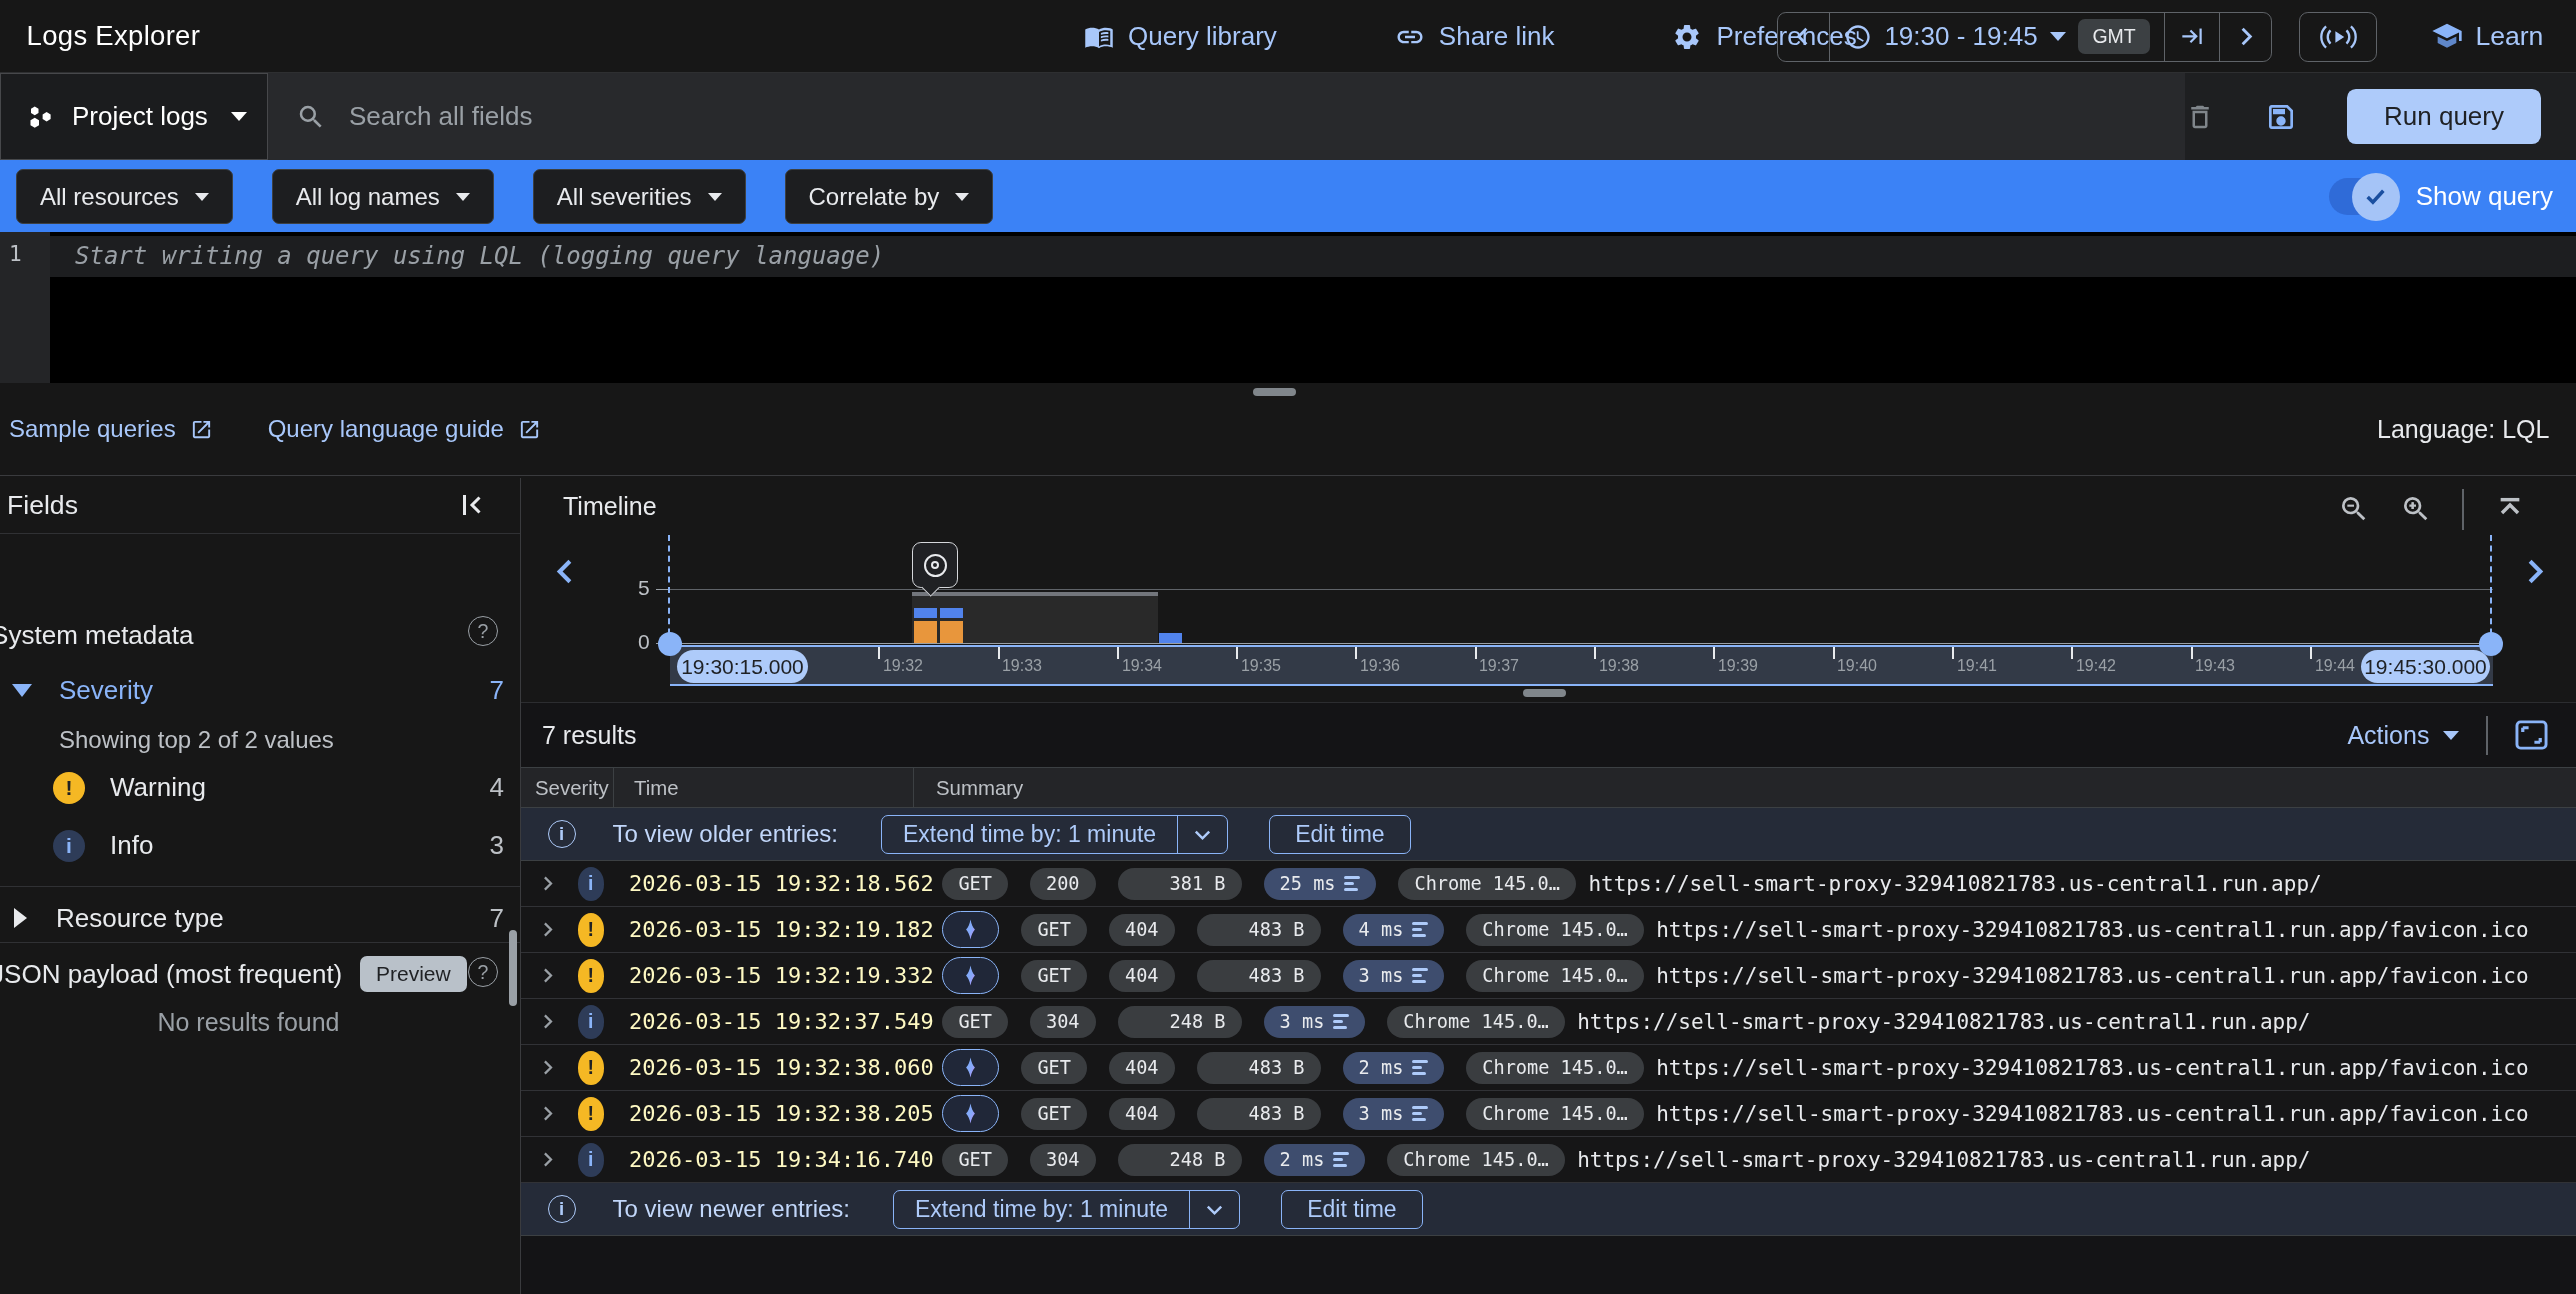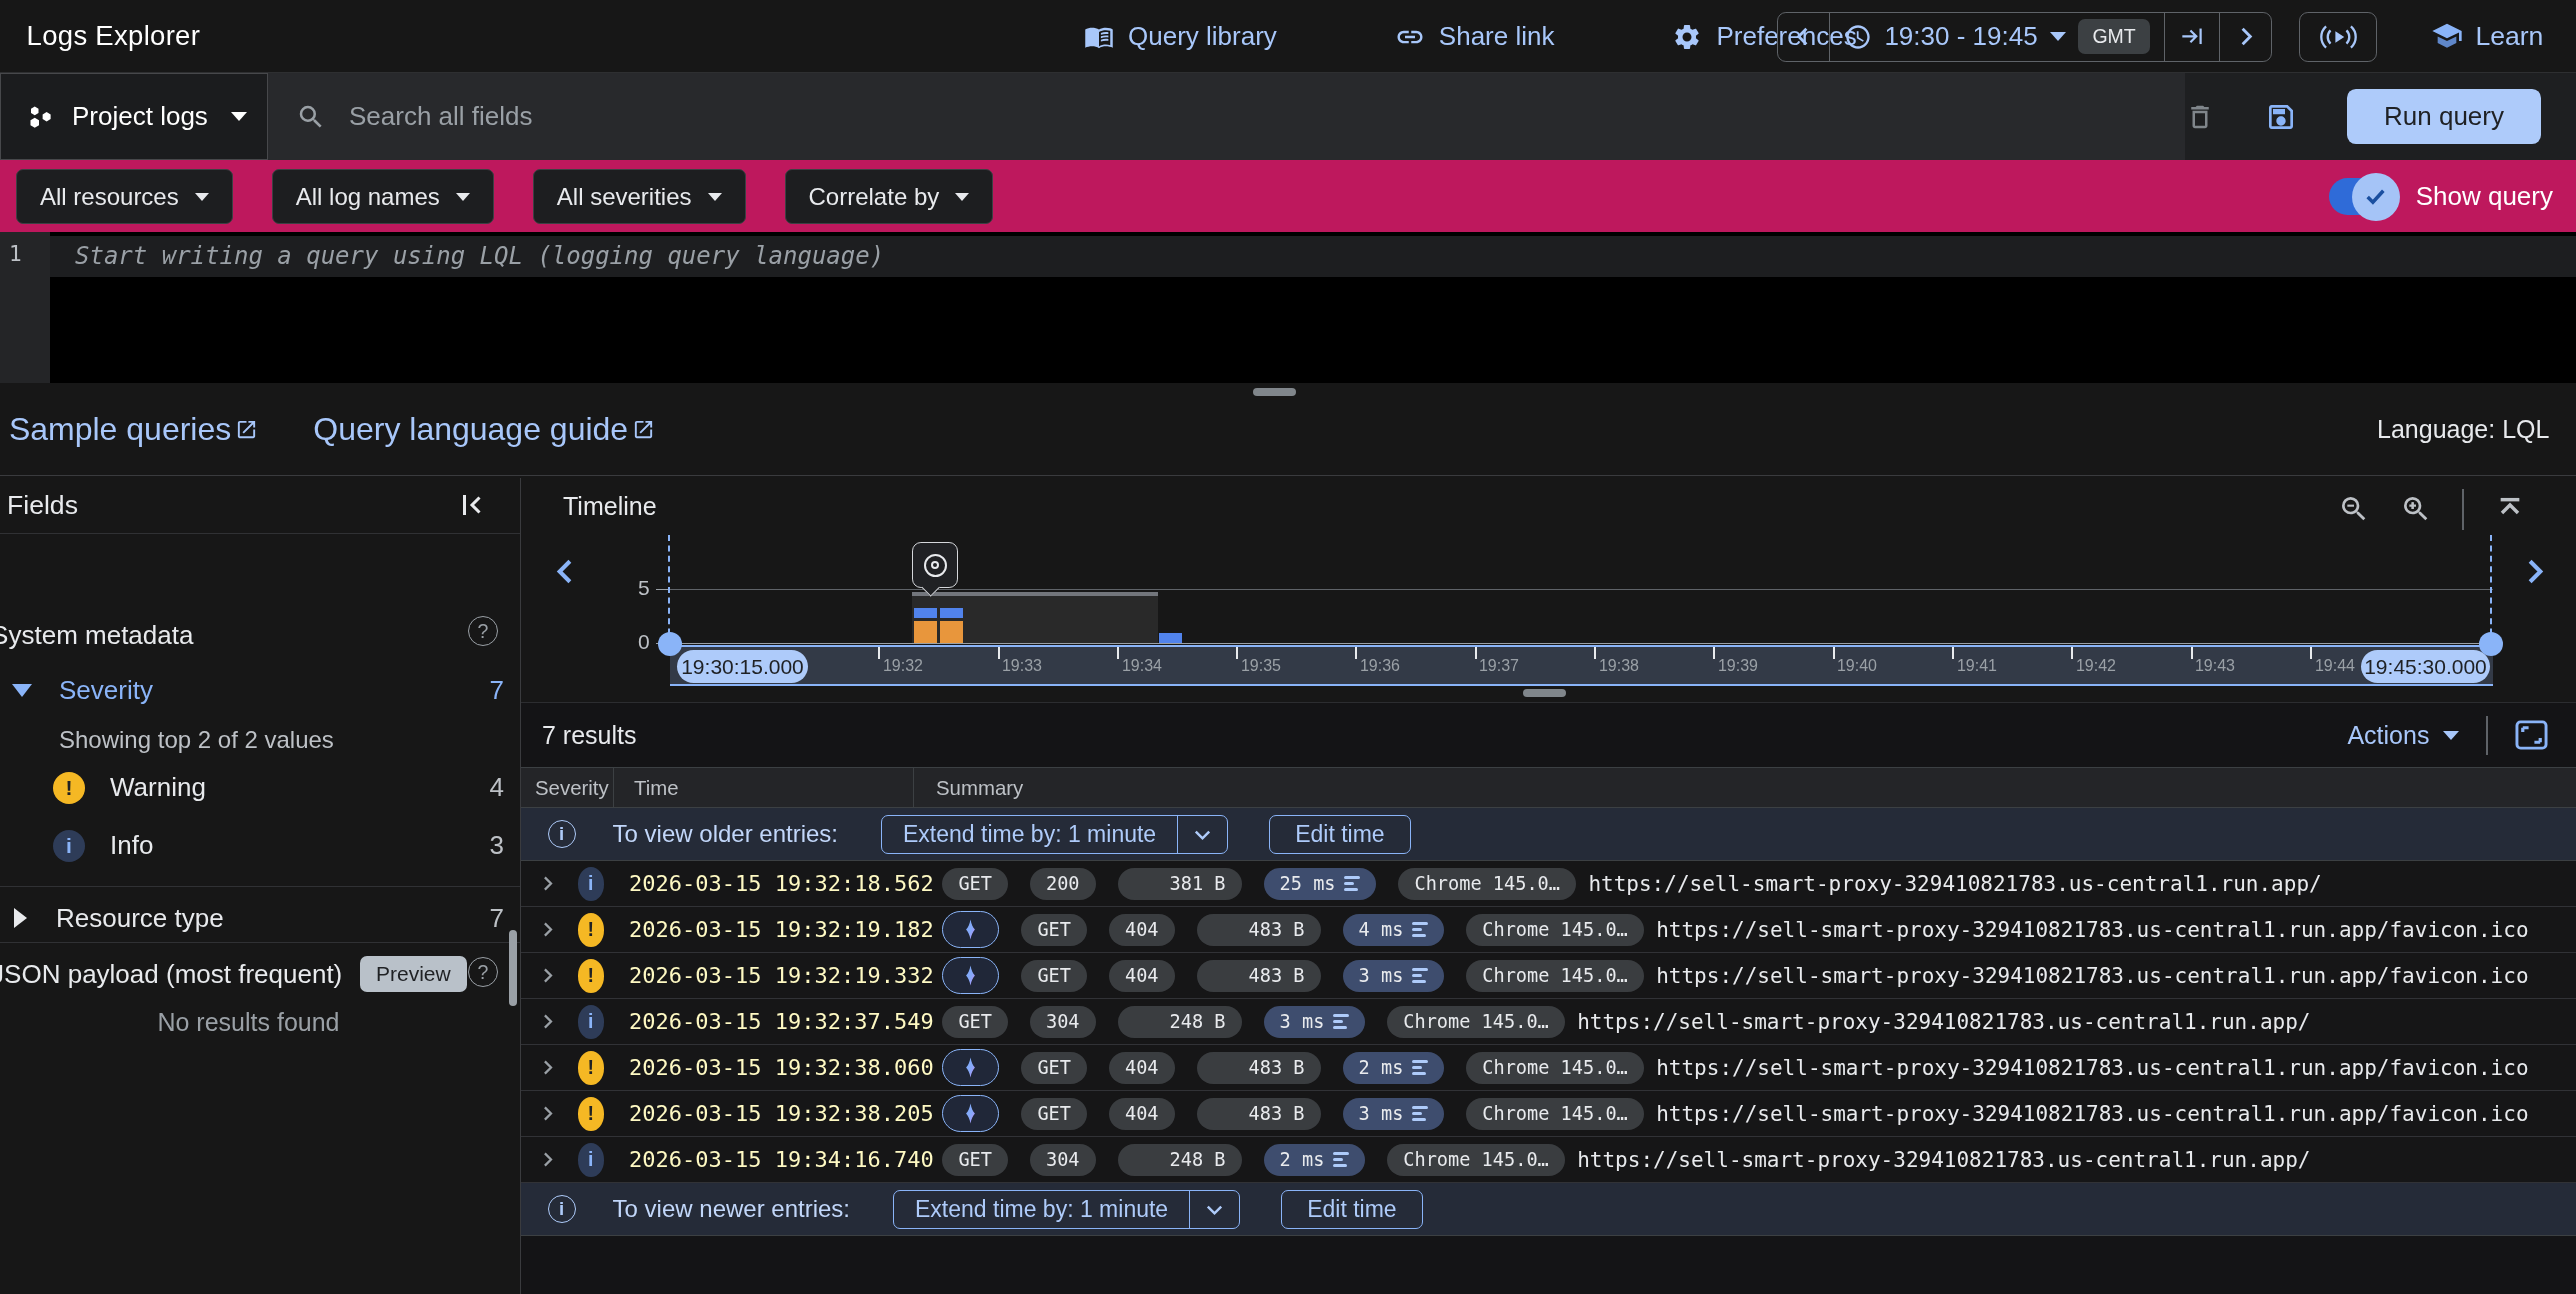--- a/index.html
+++ b/index.html
@@ -21,34 +21,34 @@
 .live-btn{position:absolute;left:2299px;top:11.5px;width:78px;height:50px;border:1.8px solid #5f6368;border-radius:8.9px;display:flex;align-items:center;justify-content:center;color:#a8c7fa}
 .learn{position:absolute;left:2431px;top:0;height:73px;display:flex;align-items:center;gap:12.4px;color:#a8c7fa;font-size:26.6px}
 
 .query-row{position:absolute;top:73px;left:0;right:0;height:87px;background:#1e1f21;display:flex}
 .scope-btn{width:268px;background:#1b1c1e;border:0.9px solid #47484b;display:flex;align-items:center;gap:16px;padding-left:25px;font-size:26px;color:#fff;cursor:pointer}
 .scope-caret{margin-left:7px}
 .search-all{width:1917px;background:#28292c;display:flex;align-items:center;gap:23px;padding-left:28px;color:#9aa0a6;font-size:26px}
 .qr-right{flex:1;display:flex;align-items:center;justify-content:flex-end;gap:50px;padding-right:35px;background:#1e1f21}
 .run-btn{height:55px;padding:0 37px;border:none;border-radius:8.9px;background:#aecbfa;color:#1f2124;font-size:26px;font-family:"Liberation Sans",sans-serif;font-weight:500;cursor:pointer}
 
-.filter-row{position:absolute;top:160px;left:0;right:0;height:73px;display:flex;align-items:center;gap:39px;padding-left:16px;background:#be185d}
+.filter-row{position:absolute;top:160px;left:0;right:0;height:73px;display:flex;align-items:center;gap:39px;padding-left:16px;background:#3b82f6}
 .fbtn{height:55px;padding:0 23px;border:1.8px solid #3c4043;border-radius:7px;background:#1d1e20;color:#e8eaed;font-size:24px;display:flex;align-items:center;gap:16px;cursor:pointer;white-space:nowrap}
 .fbtn .caret-down{border-top-color:#e8eaed;border-left-width:7px;border-right-width:7px;border-top-width:8.9px}
 .show-query{position:absolute;right:23px;top:0;height:73px;display:flex;align-items:center;gap:21px;font-size:26px;color:#fff}
 .toggle{position:relative;width:66px;height:37px;border-radius:18.6px;background:#2f6bd8;cursor:pointer}
 .toggle-thumb{position:absolute;right:-5.3px;top:-5.3px;width:48px;height:48px;border-radius:50%;background:#a5c4f7;display:flex;align-items:center;justify-content:center}
 
 .editor{position:absolute;top:232px;left:0;right:0;height:151px;background:#000}
 .gutter{position:absolute;left:0;top:0;bottom:0;width:50px;background:#242527;color:#bdc1c6;font-family:"DejaVu Sans Mono",monospace;font-size:21px;padding:9.8px 0 0 8.9px}
 .ed-line1{position:absolute;left:50px;right:0;top:3.5px;height:41px;background:#1d1e20;display:flex;align-items:center;padding-left:25px}
 .ed-line1 span{font-family:"DejaVu Sans Mono",monospace;font-style:italic;font-size:24px;color:#9aa0a6}
 
 .links-row{position:absolute;top:383px;left:0;right:0;height:93px;background:#171717;border-bottom:1.8px solid #3a3b3e;display:flex;align-items:center;gap:55px;padding:0 26.6px 0 8.9px}
-.doc-link{display:flex;align-items:center;gap:4px;color:#a8c7fa;font-size:32px;cursor:pointer;white-space:nowrap}
+.doc-link{display:flex;align-items:center;gap:14px;color:#a8c7fa;font-size:24px;cursor:pointer;white-space:nowrap}
 .lang-label{margin-left:auto;color:#e8eaed;font-size:25px}
 .grab-handle{position:absolute;left:1253px;top:5.3px;width:43px;height:8px;border-radius:4.4px;background:#80868b}
 
 .main{position:absolute;top:478px;left:0;right:0;bottom:0;display:flex}
 .sidebar{position:relative;width:521px;border-right:1.8px solid #3a3b3e;background:#171717;overflow:hidden}
 .rpanel{position:relative;flex:1;background:#171717}
 
 .f-title{position:absolute;left:7px;top:12.4px;font-size:26.6px;color:#e8eaed}
 .collapse-btn{position:absolute;left:457px;top:12.4px;color:#e8eaed;cursor:pointer}
 .f-div1{position:absolute;left:0;right:0;top:55px;border-top:0.9px solid #303134}

